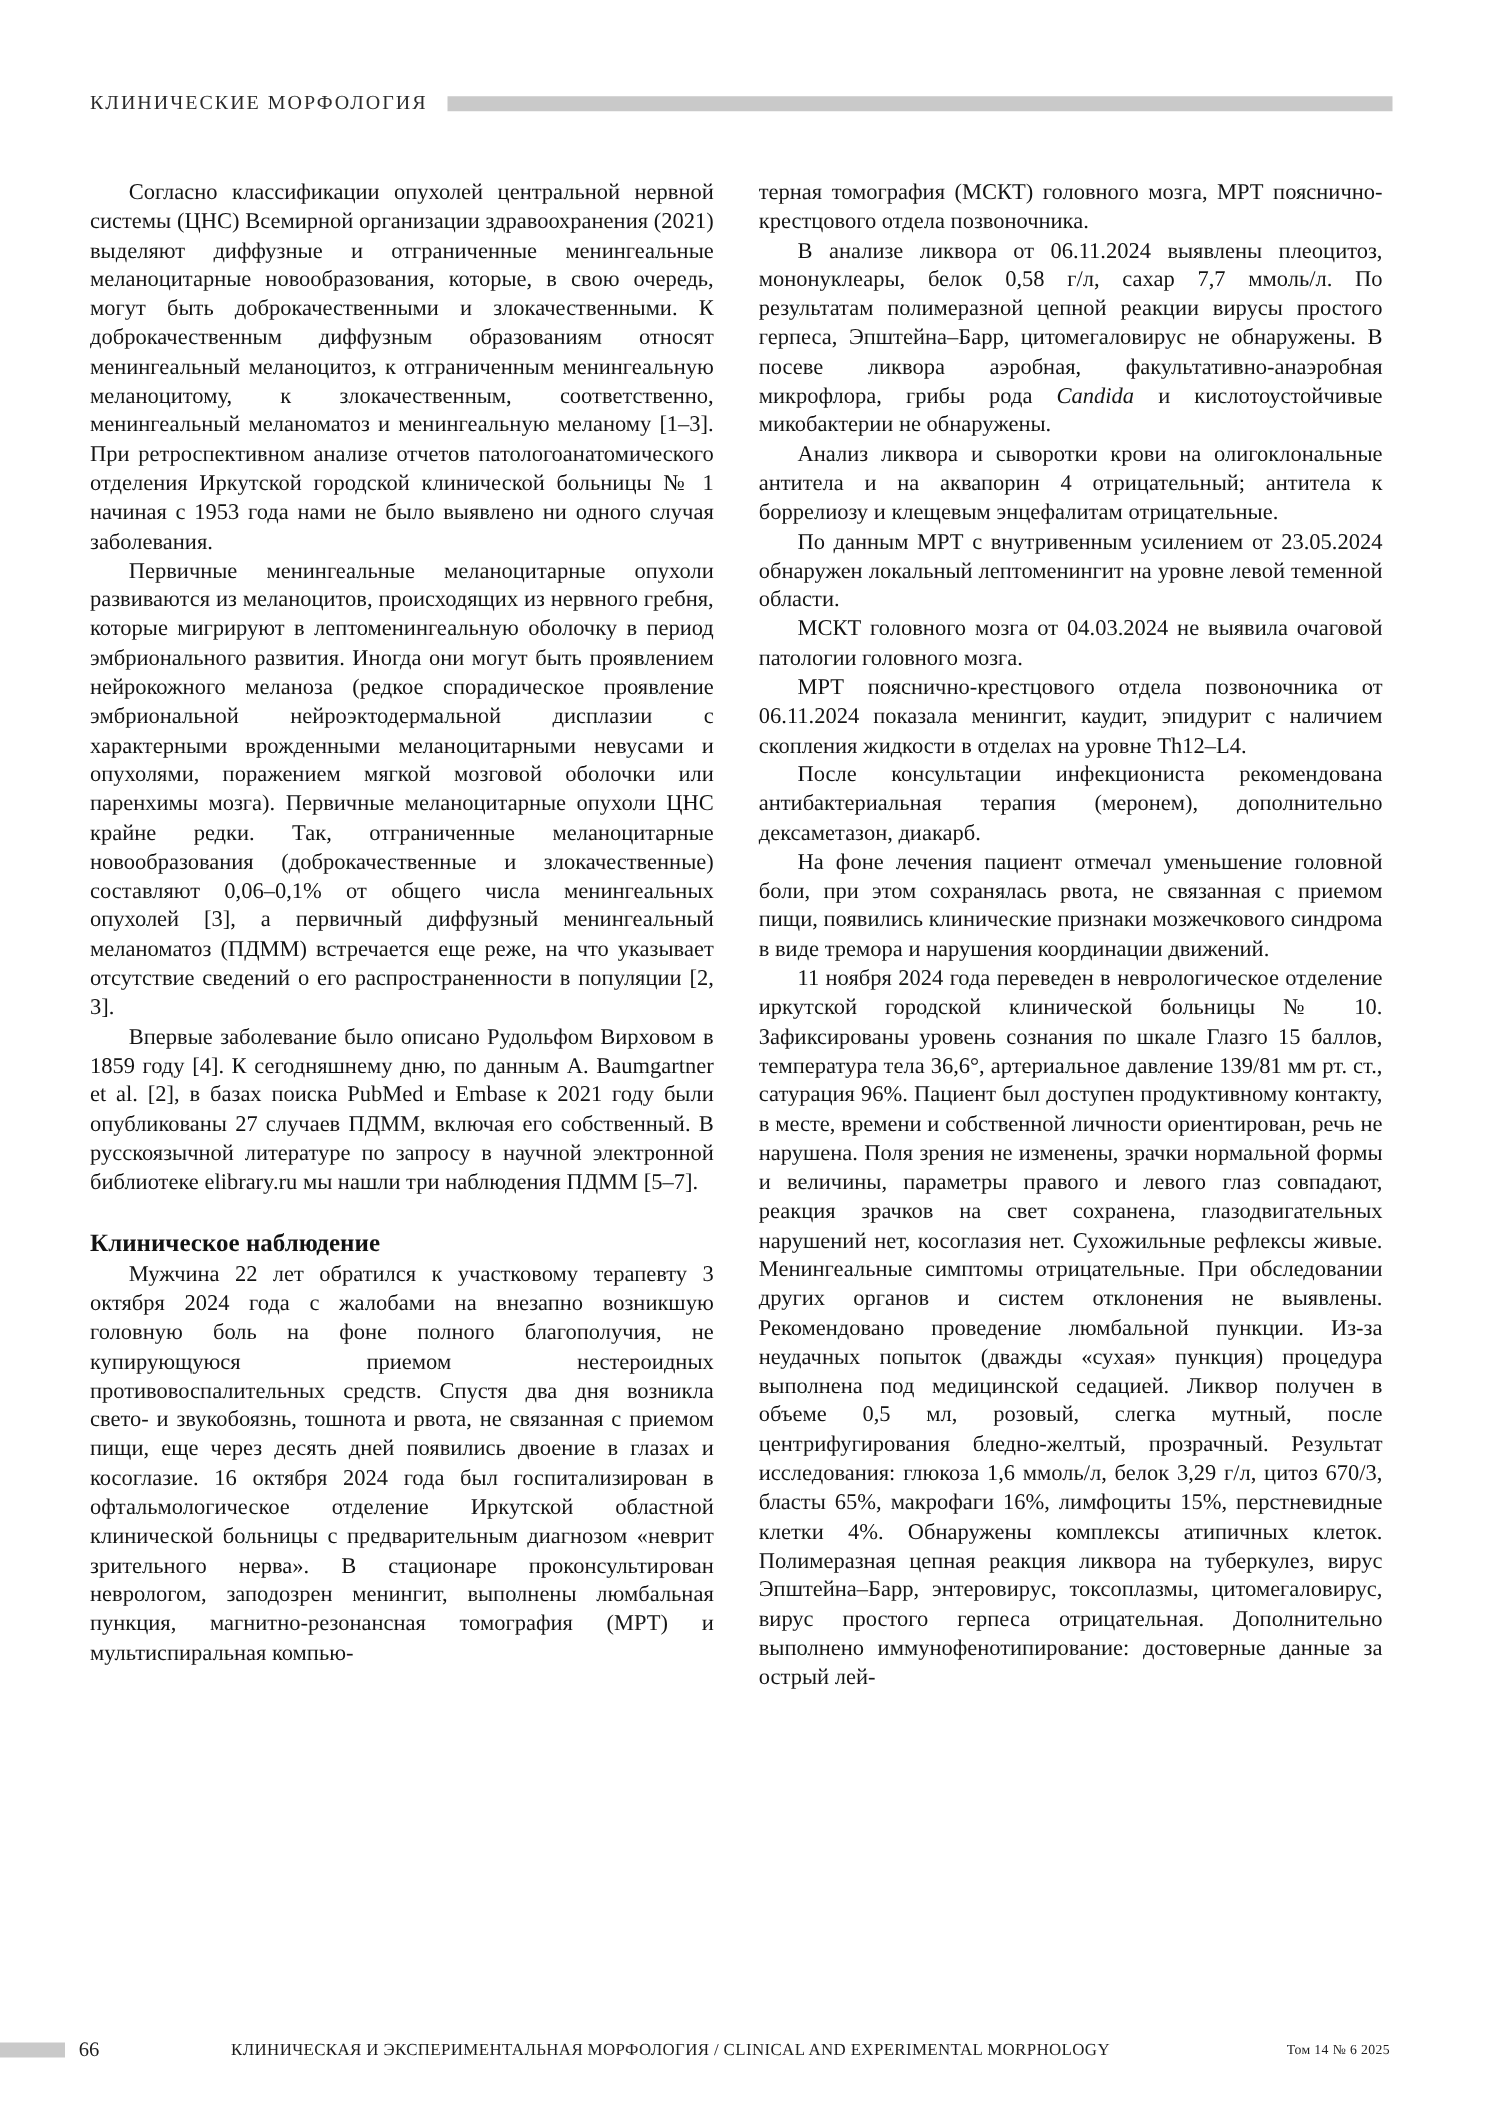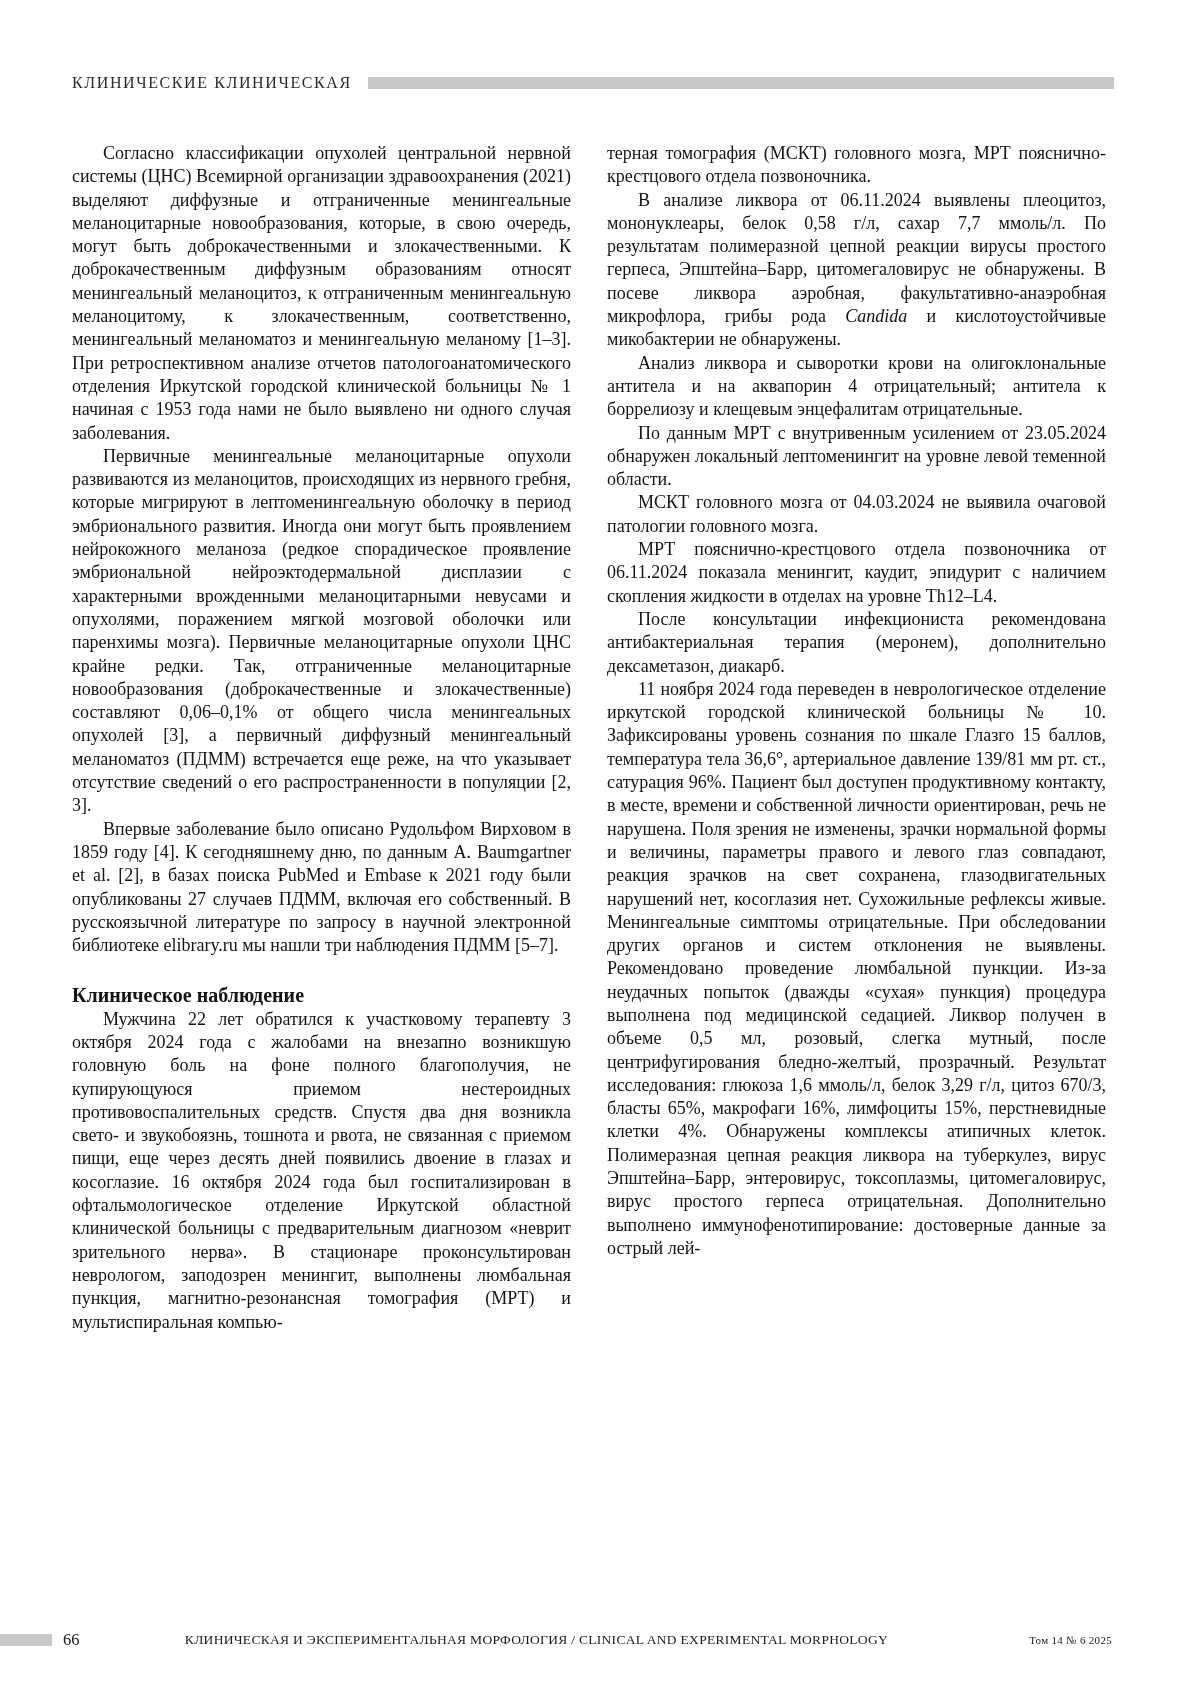--- a/index.html
+++ b/index.html
@@ -98,21 +98,21 @@
     letter-spacing: 0.3px;
     color: #1c1c1c;
     white-space: nowrap;
     margin-left: 36px;
   }
 </style>
 </head>
 <body>
 
 <div class="running-head">
-  <span class="running-head-label">КЛИНИЧЕСКИЕ КЛИНИЧЕСКАЯ</span>
+  <span class="running-head-label">КЛИНИЧЕСКИЕ МОРФОЛОГИЯ</span>
   <span class="running-head-bar"></span>
 </div>
 
 <div class="col col-left">
   <p>Согласно классификации опухолей центральной нервной системы (ЦНС) Всемирной организации здравоохранения (2021) выделяют диффузные и отграниченные менингеальные меланоцитарные новообразования, которые, в свою очередь, могут быть доброкачественными и злокачественными. К доброкачественным диффузным образованиям относят менингеальный меланоцитоз, к отграниченным менингеальную меланоцитому, к злокачественным, соответственно, менингеальный меланоматоз и менингеальную меланому [1–3]. При ретроспективном анализе отчетов патологоанатомического отделения Иркутской городской клинической больницы № 1 начиная с 1953 года нами не было выявлено ни одного случая заболевания.</p>
   <p>Первичные менингеальные меланоцитарные опухоли развиваются из меланоцитов, происходящих из нервного гребня, которые мигрируют в лептоменингеальную оболочку в период эмбрионального развития. Иногда они могут быть проявлением нейрокожного меланоза (редкое спорадическое проявление эмбриональной нейроэктодермальной дисплазии с характерными врожденными меланоцитарными невусами и опухолями, поражением мягкой мозговой оболочки или паренхимы мозга). Первичные меланоцитарные опухоли ЦНС крайне редки. Так, отграниченные меланоцитарные новообразования (доброкачественные и злокачественные) составляют 0,06–0,1% от общего числа менингеальных опухолей [3], а первичный диффузный менингеальный меланоматоз (ПДММ) встречается еще реже, на что указывает отсутствие сведений о его распространенности в популяции [2, 3].</p>
   <p>Впервые заболевание было описано Рудольфом Вирховом в 1859 году [4]. К сегодняшнему дню, по данным A. Baumgartner et al. [2], в базах поиска PubMed и Embase к 2021 году были опубликованы 27 случаев ПДММ, включая его собственный. В русскоязычной литературе по запросу в научной электронной библиотеке elibrary.ru мы нашли три наблюдения ПДММ [5–7].</p>
   <h2 class="spaced">Клиническое наблюдение</h2>
   <p>Мужчина 22 лет обратился к участковому терапевту 3 октября 2024 года с жалобами на внезапно возникшую головную боль на фоне полного благополучия, не купирующуюся приемом нестероидных противовоспалительных средств. Спустя два дня возникла свето- и звукобоязнь, тошнота и рвота, не связанная с приемом пищи, еще через десять дней появились двоение в глазах и косоглазие. 16 октября 2024 года был госпитализирован в офтальмологическое отделение Иркутской областной клинической больницы с предварительным диагнозом «неврит зрительного нерва». В стационаре проконсультирован неврологом, заподозрен менингит, выполнены люмбальная пункция, магнитно-резонансная томография (МРТ) и мультиспиральная компью-</p>
 </div>
@@ -120,20 +120,21 @@
 <div class="col col-right">
   <p class="no-indent">терная томография (МСКТ) головного мозга, МРТ пояснично-крестцового отдела позвоночника.</p>
   <p>
     <span>В анализе ликвора от 06.11.2024 выявлены плеоцитоз, мононуклеары, белок 0,58 г/л, сахар 7,7 ммоль/л. По результатам полимеразной цепной реакции вирусы простого герпеса, Эпштейна–Барр, цитомегаловирус не обнаружены. В посеве ликвора аэробная, факультативно-анаэробная микрофлора, грибы рода </span><span class="italic">Candida</span><span> и кислотоустойчивые микобактерии не обнаружены.</span>
   </p>
   <p>Анализ ликвора и сыворотки крови на олигоклональные антитела и на аквапорин 4 отрицательный; антитела к боррелиозу и клещевым энцефалитам отрицательные.</p>
   <p>По данным МРТ с внутривенным усилением от 23.05.2024 обнаружен локальный лептоменингит на уровне левой теменной области.</p>
   <p>МСКТ головного мозга от 04.03.2024 не выявила очаговой патологии головного мозга.</p>
   <p>МРТ пояснично-крестцового отдела позвоночника от 06.11.2024 показала менингит, каудит, эпидурит с наличием скопления жидкости в отделах на уровне Th12–L4.</p>
   <p>После консультации инфекциониста рекомендована антибактериальная терапия (меронем), дополнительно дексаметазон, диакарб.</p>
+  <p>На фоне лечения пациент отмечал уменьшение головной боли, при этом сохранялась рвота, не связанная с приемом пищи, появились клинические признаки мозжечкового синдрома в виде тремора и нарушения координации движений.</p>
   <p>11 ноября 2024 года переведен в неврологическое отделение иркутской городской клинической больницы № 10. Зафиксированы уровень сознания по шкале Глазго 15 баллов, температура тела 36,6°, артериальное давление 139/81 мм рт. ст., сатурация 96%. Пациент был доступен продуктивному контакту, в месте, времени и собственной личности ориентирован, речь не нарушена. Поля зрения не изменены, зрачки нормальной формы и величины, параметры правого и левого глаз совпадают, реакция зрачков на свет сохранена, глазодвигательных нарушений нет, косоглазия нет. Сухожильные рефлексы живые. Менингеальные симптомы отрицательные. При обследовании других органов и систем отклонения не выявлены. Рекомендовано проведение люмбальной пункции. Из-за неудачных попыток (дважды «сухая» пункция) процедура выполнена под медицинской седацией. Ликвор получен в объеме 0,5 мл, розовый, слегка мутный, после центрифугирования бледно-желтый, прозрачный. Результат исследования: глюкоза 1,6 ммоль/л, белок 3,29 г/л, цитоз 670/3, бласты 65%, макрофаги 16%, лимфоциты 15%, перстневидные клетки 4%. Обнаружены комплексы атипичных клеток. Полимеразная цепная реакция ликвора на туберкулез, вирус Эпштейна–Барр, энтеровирус, токсоплазмы, цитомегаловирус, вирус простого герпеса отрицательная. Дополнительно выполнено иммунофенотипирование: достоверные данные за острый лей-</p>
 </div>
 
 <div class="footer">
   <span class="footer-accent-bar"></span>
   <span class="footer-page-number">66</span>
   <span class="footer-journal-title">КЛИНИЧЕСКАЯ И ЭКСПЕРИМЕНТАЛЬНАЯ МОРФОЛОГИЯ / CLINICAL AND EXPERIMENTAL MORPHOLOGY</span>
   <span class="footer-issue-info">Том 14 № 6 2025</span>
 </div>
 

